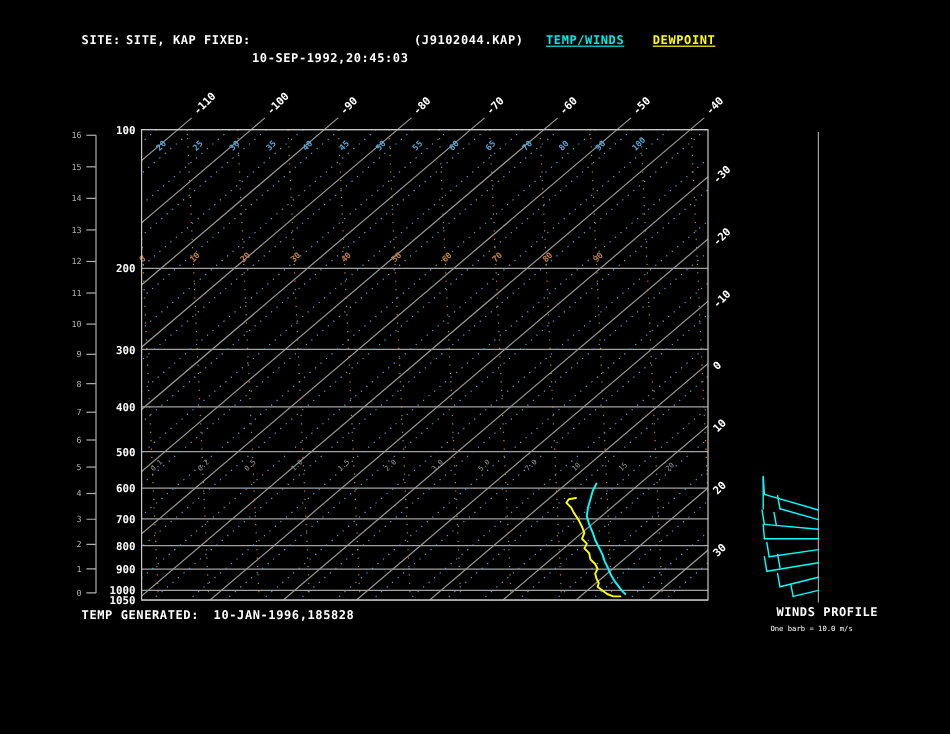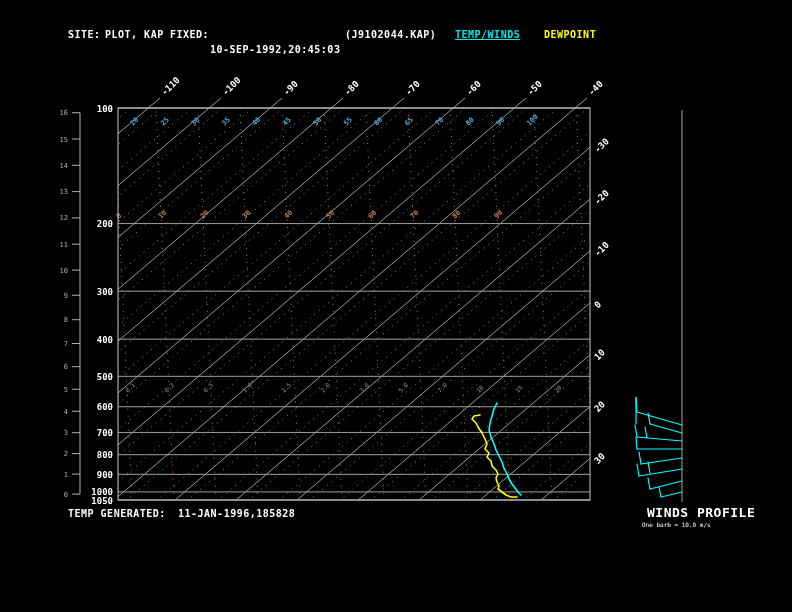--- a/index.html
+++ b/index.html
@@ -1,42 +1,42 @@
 <!DOCTYPE html>
 <html><head>
 <meta charset="utf-8">
 <style>
   html,body{margin:0;padding:0;background:#000;}
   #app{position:relative;width:792px;height:612px;background:#000;overflow:hidden;
        font-family:"DejaVu Sans Mono",monospace;}
   .hdr{position:absolute;font-size:10px;font-weight:bold;letter-spacing:.5px;
        color:#fff;white-space:pre;}
   .cyan{color:#00e8e8;text-decoration:underline;}
-  .yellow{color:#ffff00;}
+  .yellow{color:#ffff00;text-decoration:underline;}
   .small{font-size:6px;letter-spacing:0;}
   svg{position:absolute;left:0;top:0;}
   svg text{font-family:"DejaVu Sans Mono",monospace;}
 </style>
 </head>
 <body>
 
 <div id="app">
 
   <span class="hdr" style="left:68px;top:29px">SITE:</span>
-  <span class="hdr" style="left:105px;top:29px">PLOT, KAP</span>
+  <span class="hdr" style="left:105px;top:29px">SITE, KAP</span>
   <span class="hdr" style="left:170px;top:29px">FIXED:</span>
   <span class="hdr" style="left:210px;top:44px">10-SEP-1992,20:45:03</span>
   <span class="hdr" style="left:345px;top:29px">(J9102044.KAP)</span>
   <span class="hdr cyan" style="left:455px;top:29px">TEMP/WINDS</span>
   <span class="hdr yellow" style="left:544px;top:29px">DEWPOINT</span>
 
   <span class="hdr" style="left:68px;top:508px">TEMP GENERATED:</span>
-  <span class="hdr" style="left:178px;top:508px">11-JAN-1996,185828</span>
-
-  <span class="hdr" style="left:647px;top:505px;font-size:13px">WINDS PROFILE</span>
+  <span class="hdr" style="left:178px;top:508px">10-JAN-1996,185828</span>
+
+  <span class="hdr" style="left:647px;top:505px;font-size:10px">WINDS PROFILE</span>
   <span class="hdr small" style="left:642px;top:521px;font-weight:normal">One barb = 10.0 m/s</span>
 
   <svg id="chart" width="792" height="612">
       <defs>
         <clipPath id="cpA">
           <rect x="118" y="98" width="472" height="402"></rect>
         </clipPath>
         <clipPath id="cpB">
           <rect x="118" y="108" width="472" height="392"></rect>
         </clipPath>

